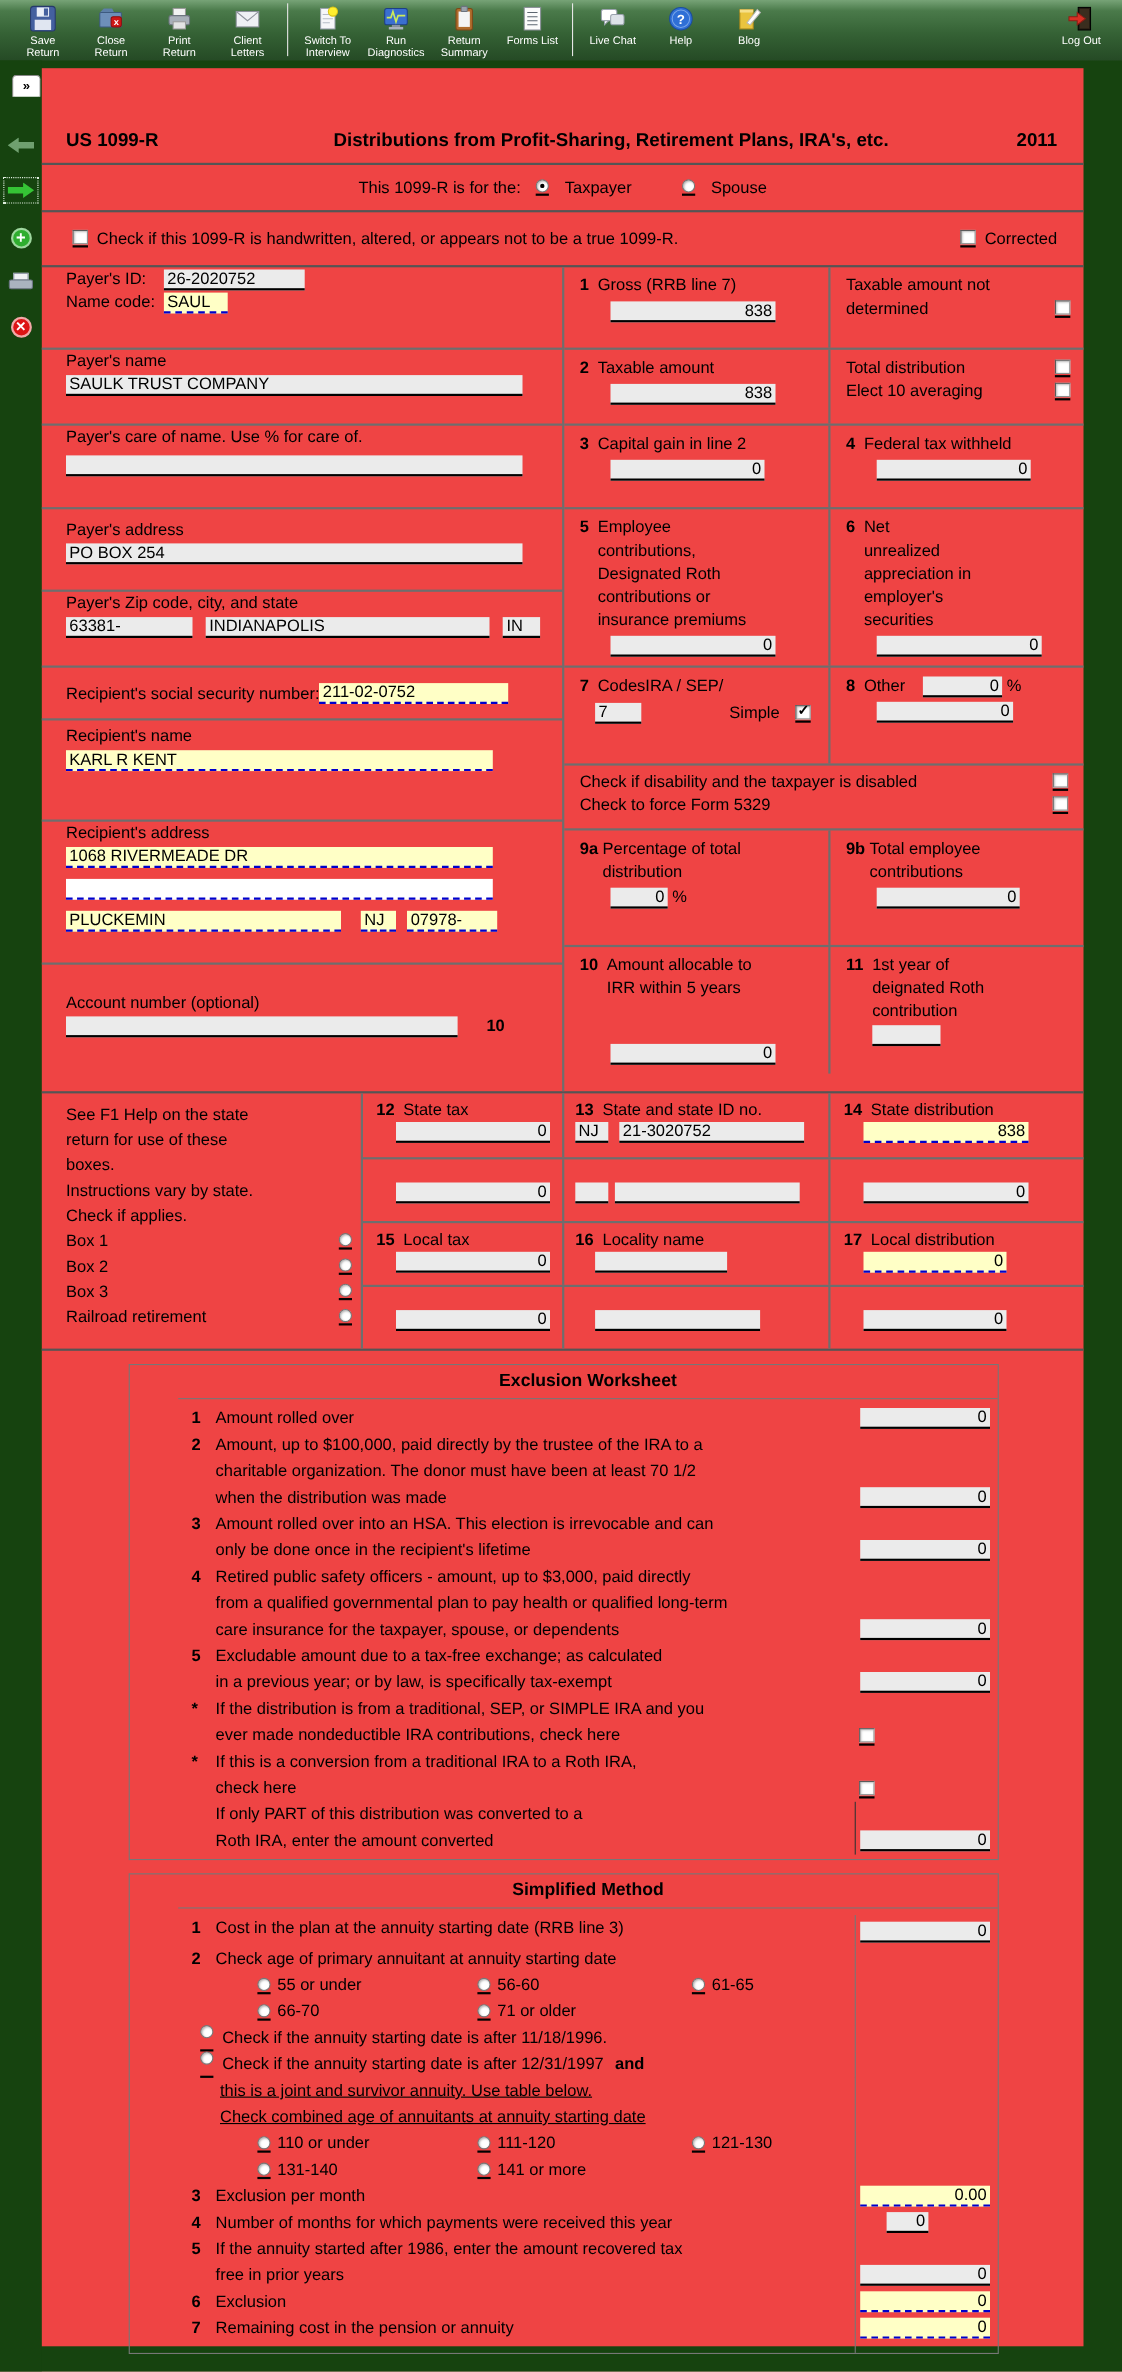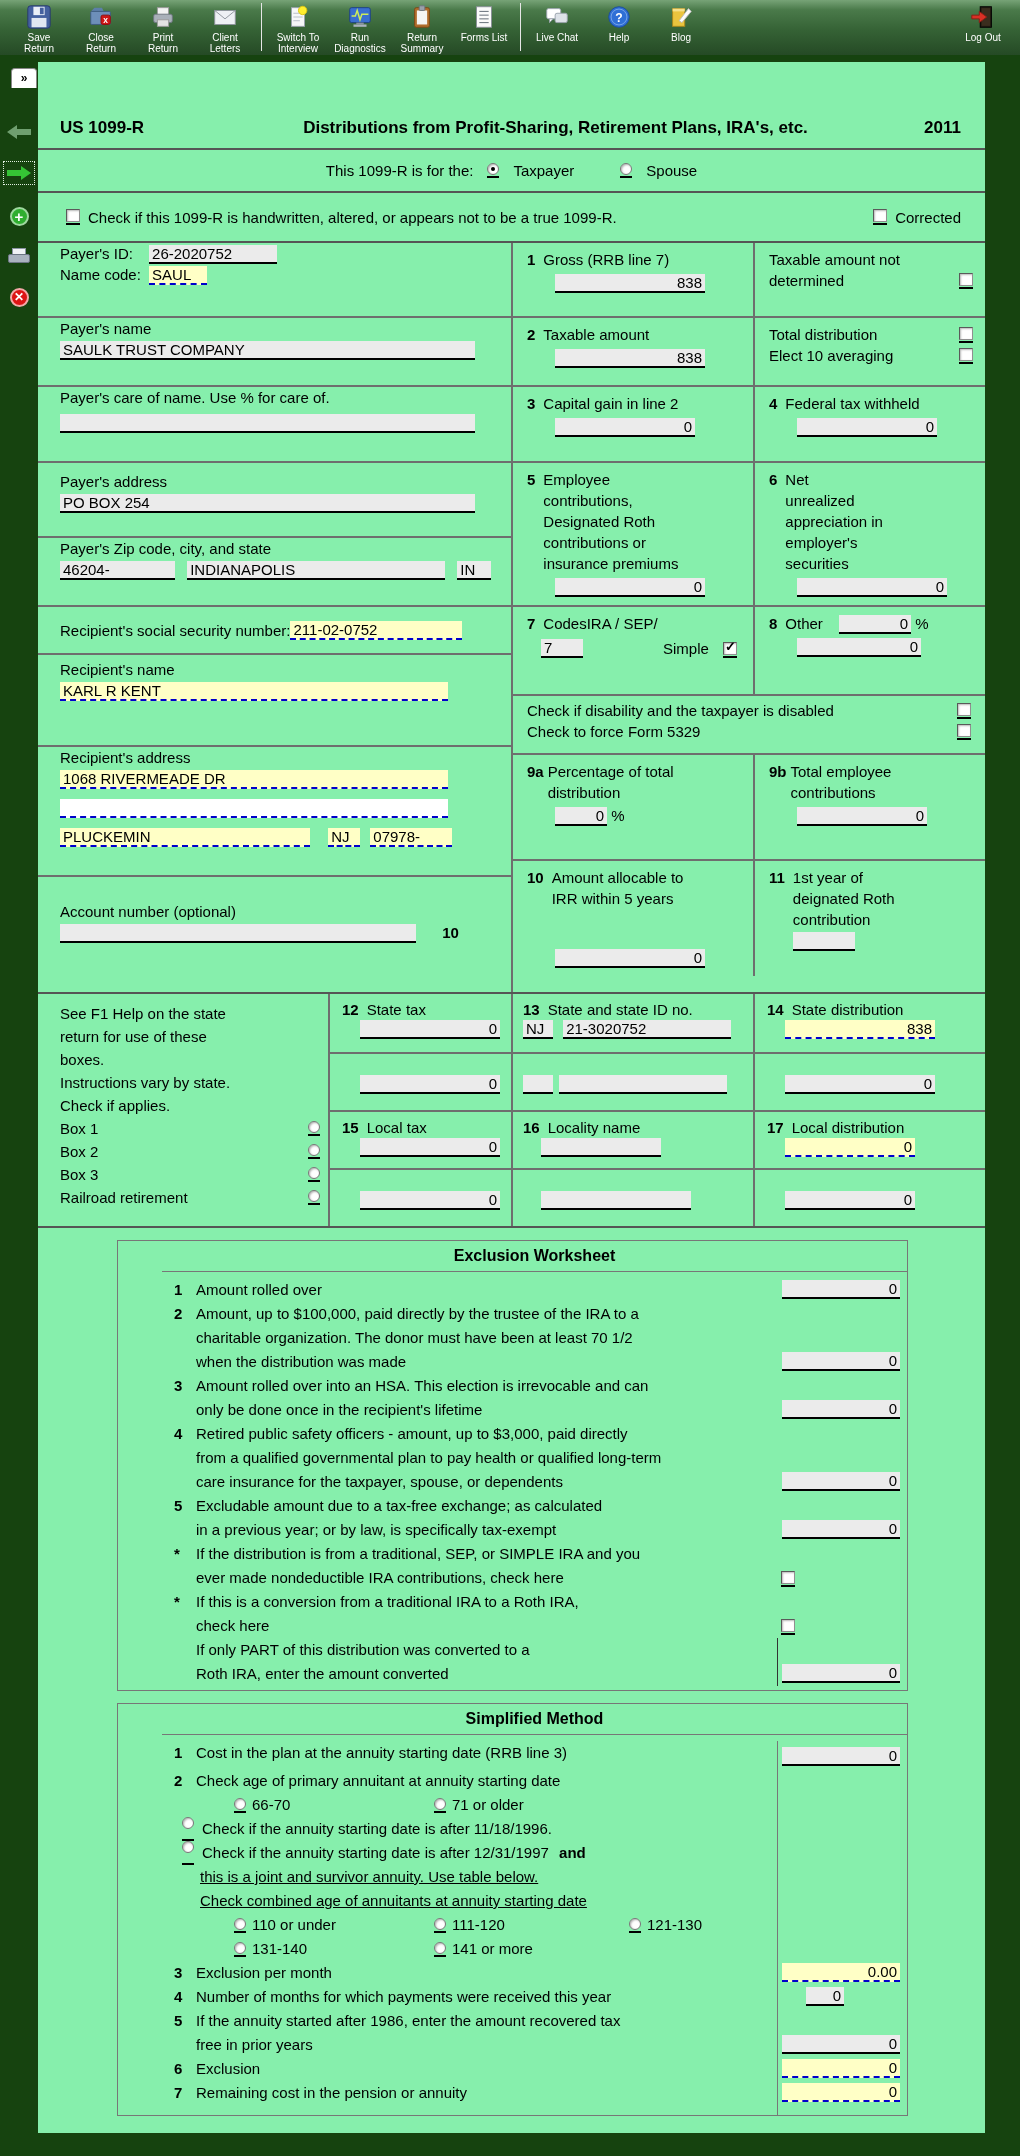--- a/index.html
+++ b/index.html
@@ -27,21 +27,21 @@
   .sb-focus { border:1px dotted #dfeedf; padding:4px 3px; }
   .plus-circle { width:19px; height:19px; border-radius:50%; background:#2fae2f; border:2px solid #9fd89f;
                  color:#fff; font-weight:bold; font-size:15px; line-height:15px; text-align:center; }
   .x-circle { width:19px; height:19px; border-radius:50%; background:#dd1414; border:2px solid #f3a8a8;
               color:#fff; font-weight:bold; font-size:12px; line-height:15px; text-align:center; }
   .mini-printer { width:22px; height:18px; position:relative; }
   .mini-printer .pp { position:absolute; left:4px; top:0; width:14px; height:7px; background:#f0f2f5; border:1px solid #8a94a3; }
   .mini-printer .pb { position:absolute; left:0; top:6px; width:22px; height:9px; background:#aab3bf; border:1px solid #6d7684; border-radius:2px; }
 
   
-  .form { position:absolute; left:38px; top:62px; width:947px; height:2071px; background:#86efac; color:#000;
+  .form { position:absolute; left:38px; top:62px; width:947px; height:2071px; background:#ef4444; color:#000;
           font-size:15px; }
   .rule { border-top:2px solid #555; }
 
   .f-header { height:86px; display:flex; align-items:flex-end; padding:0 24px 10px 22px; }
   .f-header .fid { font-weight:bold; font-size:17px; width:160px; }
   .f-header .ftitle { font-weight:bold; font-size:17px; flex:1; text-align:center; }
   .f-header .fyear { font-weight:bold; font-size:17px; width:70px; text-align:right; }
 
   .for-row { height:41px; display:flex; align-items:center; justify-content:center; gap:14px; }
   .hand-row { height:48px; display:flex; align-items:center; padding:0 24px 0 28px; }
@@ -297,21 +297,21 @@
         <div class="lrow lh" style="height:76px">
           <div>Payer's care of name.  Use % for care of.</div>
           <div style="margin-top:4px"><span class="fld" style="width:415px"></span></div>
         </div>
         <div class="lrow lh" style="height:75px">
           <div style="margin-top:8px">Payer's address</div>
           <div><span class="fld" style="width:415px">PO BOX 254</span></div>
         </div>
         <div class="lrow lh" style="height:69px">
           <div>Payer's Zip code,  city,  and state</div>
-          <div><span class="fld" style="width:115px">46204-</span>
+          <div><span class="fld" style="width:115px">63381-</span>
                <span class="fld" style="width:258px;margin-left:8px">INDIANAPOLIS</span>
                <span class="fld" style="width:34px;margin-left:8px">IN</span></div>
         </div>
         <div class="lrow lh" style="height:48px;display:flex;align-items:center;padding-top:0">
           <span>Recipient's social security number:</span>
           <span class="fld yel" style="width:172px">211-02-0752</span>
         </div>
         <div class="lrow lh" style="height:92px">
           <div style="margin-top:4px">Recipient's name</div>
           <div><span class="fld yel" style="width:388px">KARL R KENT</span></div>
@@ -680,20 +680,37 @@
         <div class="xmain">
             <span class="xnum">2</span>
           <div>Check age of primary annuitant at annuity starting date</div>
           </div>
         <div class="sval"></div>
       </div>
       <div class="xrow">
         <div class="xmain" style="padding-left:34px">
           <span class="optcol1 opt">
               <span class="ctl"><span class="rd"></span></span>
+              <span>55 or under</span>
+            </span>
+          <span class="optcol2 opt">
+              <span class="ctl"><span class="rd"></span></span>
+              <span>56-60</span>
+            </span>
+          <span class="opt">
+              <span class="ctl"><span class="rd"></span></span>
+              <span>61-65</span>
+            </span>
+        </div>
+        <div class="sval"></div>
+      </div>
+      <div class="xrow">
+        <div class="xmain" style="padding-left:34px">
+          <span class="optcol1 opt">
+              <span class="ctl"><span class="rd"></span></span>
               <span>66-70</span>
             </span>
           <span class="opt">
               <span class="ctl"><span class="rd"></span></span>
               <span>71 or older</span>
             </span>
         </div>
         <div class="sval"></div>
       </div>
       <div class="xrow">

